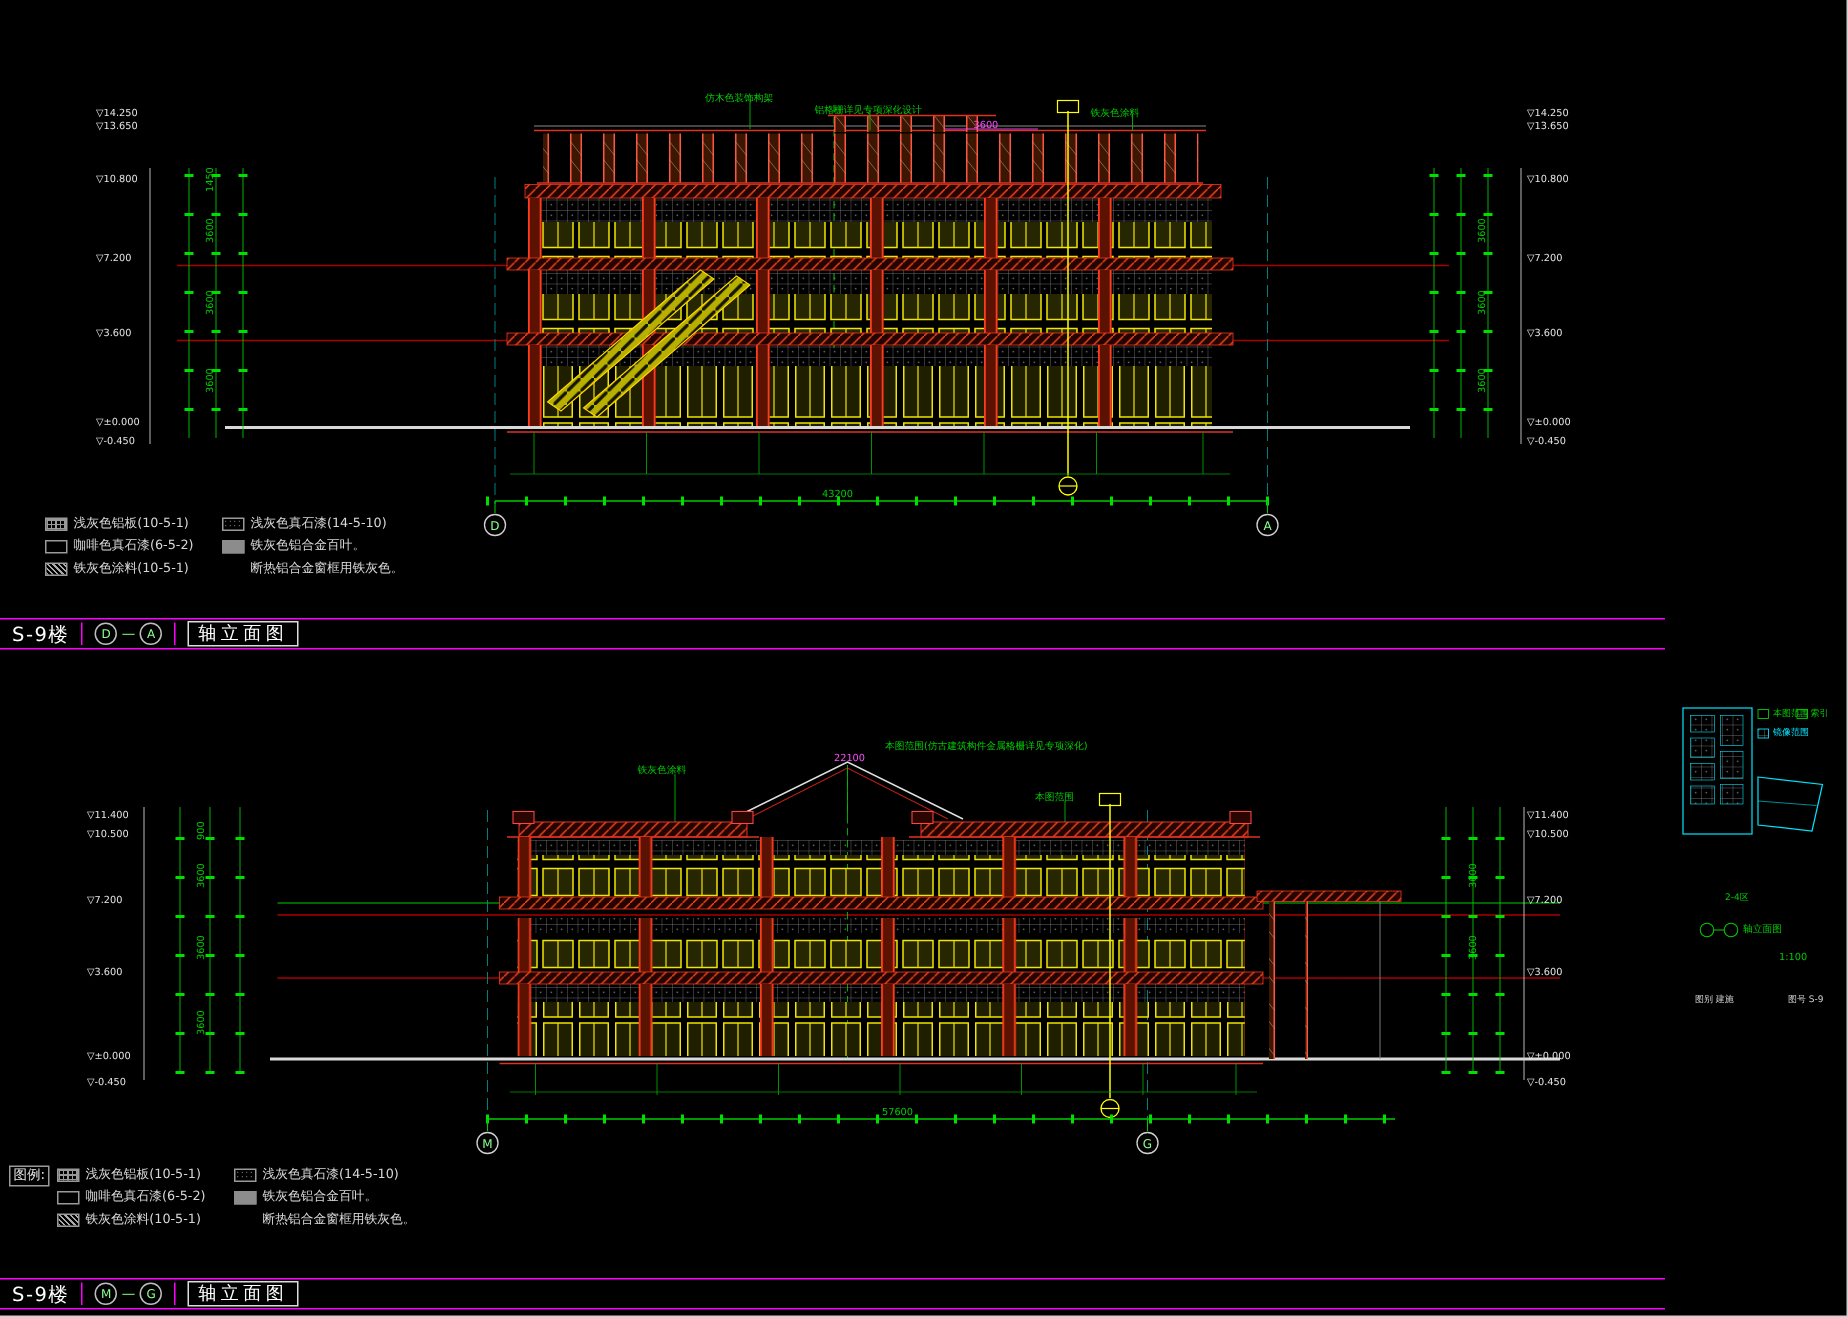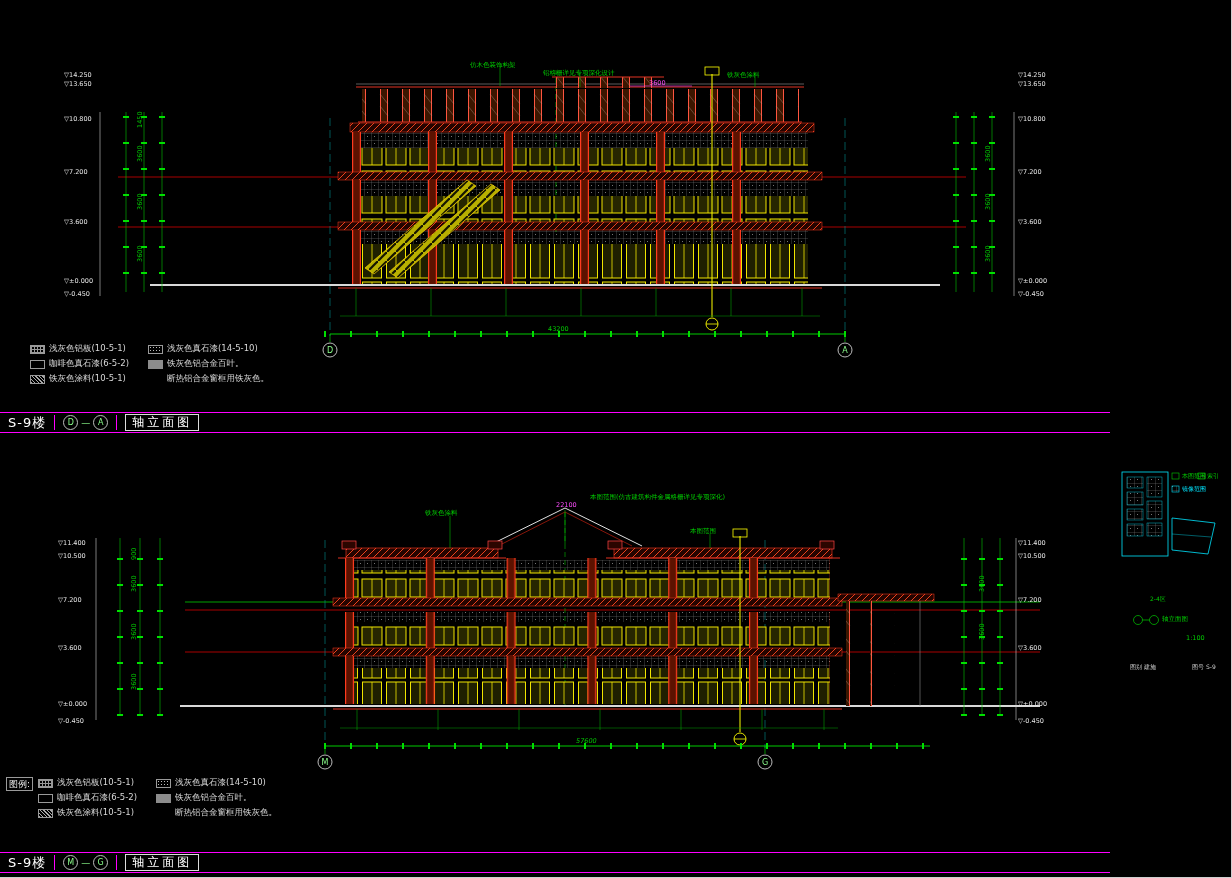--- a/index.html
+++ b/index.html
@@ -460,21 +460,21 @@
       <span class="ov" style="left: 58px; top: 597px; color: rgb(230, 230, 230);">▽7.200</span>
       <span class="ov" style="left: 58px; top: 645px; color: rgb(230, 230, 230);">▽3.600</span>
       <span class="ov" style="left: 58px; top: 701px; color: rgb(230, 230, 230);">▽±0.000</span>
       <span class="ov" style="left: 58px; top: 718px; color: rgb(230, 230, 230);">▽-0.450</span>
       <span class="ov" style="left: 1018px; top: 540px; color: rgb(230, 230, 230);">▽11.400</span>
       <span class="ov" style="left: 1018px; top: 553px; color: rgb(230, 230, 230);">▽10.500</span>
       <span class="ov" style="left: 1018px; top: 597px; color: rgb(230, 230, 230);">▽7.200</span>
       <span class="ov" style="left: 1018px; top: 645px; color: rgb(230, 230, 230);">▽3.600</span>
       <span class="ov" style="left: 1018px; top: 701px; color: rgb(230, 230, 230);">▽±0.000</span>
       <span class="ov" style="left: 1018px; top: 718px; color: rgb(230, 230, 230);">▽-0.450</span>
-      <span class="ov" style="left: 576px; top: 738px; color: rgb(0, 204, 0); font-style: italic;">57600</span>
+      <span class="ov" style="left: 588px; top: 738px; color: rgb(0, 204, 0);">57600</span>
       <span class="ov" style="left: 131px; top: 592px; color: rgb(0, 204, 0); transform: rotate(-90deg);">3600</span>
       <span class="ov" style="left: 131px; top: 640px; color: rgb(0, 204, 0); transform: rotate(-90deg);">3600</span>
       <span class="ov" style="left: 131px; top: 690px; color: rgb(0, 204, 0); transform: rotate(-90deg);">3600</span>
       <span class="ov" style="left: 131px; top: 560px; color: rgb(0, 204, 0); transform: rotate(-90deg);">900</span>
       <span class="ov" style="left: 979px; top: 592px; color: rgb(0, 204, 0); transform: rotate(-90deg);">3600</span>
       <span class="ov" style="left: 979px; top: 640px; color: rgb(0, 204, 0); transform: rotate(-90deg);">3600</span>
       <span class="ov" style="left: 1182px; top: 473px; color: rgb(0, 204, 0); font-size: 6px;">本图范围</span>
       <span class="ov" style="left: 1207px; top: 473px; color: rgb(0, 204, 0); font-size: 6px;">索引</span>
       <span class="ov" style="left: 1182px; top: 486px; color: rgb(0, 229, 255); font-size: 6px;">镜像范围</span>
       <span class="ov" style="left: 1150px; top: 596px; color: rgb(0, 204, 0); font-size: 6px;">2-4区</span>

